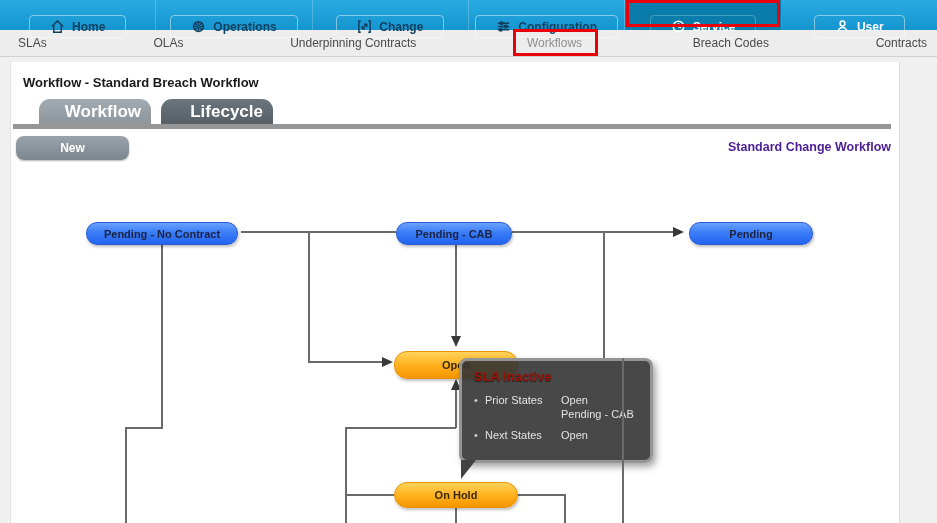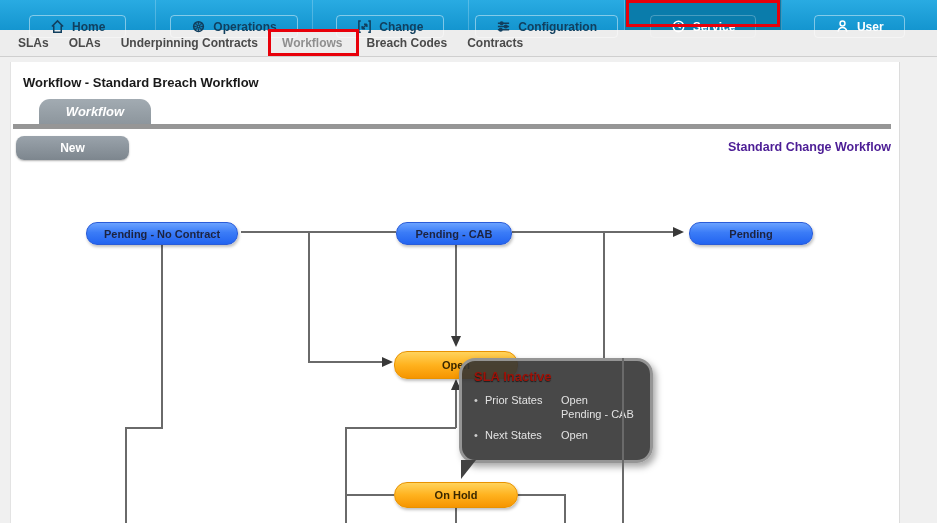--- a/index.html
+++ b/index.html
@@ -22,33 +22,33 @@
   .nav-cell.user .nav-btn { color:#fff; }
   .nav-icon { display:inline-flex; width:15px; height:15px; }
   .nav-icon svg { width:15px; height:15px; stroke:currentColor; fill:none;
                   stroke-width:1.6; }
   .ann-box { position:absolute; border:3px solid #e8000a; pointer-events:none; z-index:20; }
   .ann-service { inset:0 1px 3px 1px; }
 
   
   .subnav { height:27px; background:#ededed; border-bottom:1px solid #cfcfcf;
             display:flex; align-items:center; padding-left:8px;
-            font-size:12px; font-weight:bold; color:#4a4a4a; }
+            font-size:12px; font-weight:normal; color:#4a4a4a;justify-content:space-between; }
   .subnav-item { padding:0 10px; cursor:pointer; white-space:nowrap; }
   .subnav-item.highlight { position:relative; color:#8f8f8f; padding:0 14px; }
   .subnav-item.highlight .ann-workflows { inset:-7px -2px -6px 0; }
 
   
   .content { position:absolute; left:10px; top:62px; width:890px; height:461px;
              background:#fff; border-left:1px solid #e3e3e3; border-right:1px solid #dcdcdc; }
   .page-title { padding:13px 0 9px 12px; font-size:13px; font-weight:bold; color:#1a1a1a; }
   .tabs { margin-left:28px; height:25px; display:flex; gap:10px; }
-  .tab { min-width:112px; text-align:center; color:#fff; font-weight:bold;
-         font-size:13px; line-height:25px; border-radius:11px 11px 0 0;
-         padding:0 10px; cursor:pointer;font-style:italic; }
+  .tab { min-width:112px; text-align:right; color:#fff; font-weight:bold;
+         font-size:17px; line-height:25px; border-radius:11px 11px 0 0;
+         padding:0 10px; cursor:pointer; }
   .tab.active { background:linear-gradient(#a2abb2,#8d969d); }
   .tab.inactive { background:linear-gradient(#6b757d,#565f66); }
   .tab-bar { height:5px; background:#969696; margin:0 8px 0 2px; }
   .actions { position:relative; height:36px; }
   .btn-new { position:absolute; left:5px; top:7px; width:113px; height:24px;
              border:none; border-radius:8px; color:#fff; font-weight:bold;
              font-size:12px; font-family:"Liberation Sans",sans-serif;
              background:linear-gradient(#9aa3ab,#7d868e);
              box-shadow:0 1px 2px rgba(0,0,0,.3); cursor:pointer; }
   .wf-name { position:absolute; right:8px; top:11px; font-size:12.5px;
@@ -70,21 +70,21 @@
   .arrow.right { border-left:11px solid #383838; border-top:5px solid transparent;
                  border-bottom:5px solid transparent; }
   .arrow.down  { border-top:11px solid #383838; border-left:5px solid transparent;
                  border-right:5px solid transparent; }
   .arrow.up    { border-bottom:11px solid #383838; border-left:5px solid transparent;
                  border-right:5px solid transparent; }
 
   
   .tooltip { position:absolute; left:448px; top:193px; width:194px; height:105px;
              background:rgba(52,52,52,.9); border:3px solid rgba(158,158,158,.9);
-             border-radius:16px; z-index:5; box-shadow:3px 4px 7px rgba(0,0,0,.35);
+             border-radius:8px; z-index:5; box-shadow:3px 4px 7px rgba(0,0,0,.35);
              padding:8px 10px 6px 12px; }
   .tooltip .tail { position:absolute; left:-1px; top:100%; width:0; height:0;
                    border-top:19px solid #424242; border-right:15px solid transparent; }
   .tt-title { color:#9e1208; font-weight:bold; font-size:13px; margin-bottom:9px;
               text-shadow:0 1px 1px rgba(0,0,0,.6); }
   .tt-row { display:flex; font-size:11px; color:#e3e3e3; margin-top:7px; line-height:14px; }
   .tt-bullet { width:11px; color:#cfcfcf; }
   .tt-label { width:76px; }
   .line-over { z-index:6; }
 </style>
@@ -172,20 +172,21 @@
   </span>
   <span class="subnav-item">Breach Codes</span>
   <span class="subnav-item">Contracts</span>
 </div>
 
 <div class="content">
   <div class="page-title">Workflow - Standard Breach Workflow</div>
 
   <div class="tabs">
     <div class="tab active">Workflow</div>
+    <div class="tab inactive">Lifecycle</div>
   </div>
   <div class="tab-bar"></div>
 
   <div class="actions">
     <button class="btn-new">New</button>
     <span class="wf-name">Standard Change Workflow</span>
   </div>
 
   <div class="canvas">
 

